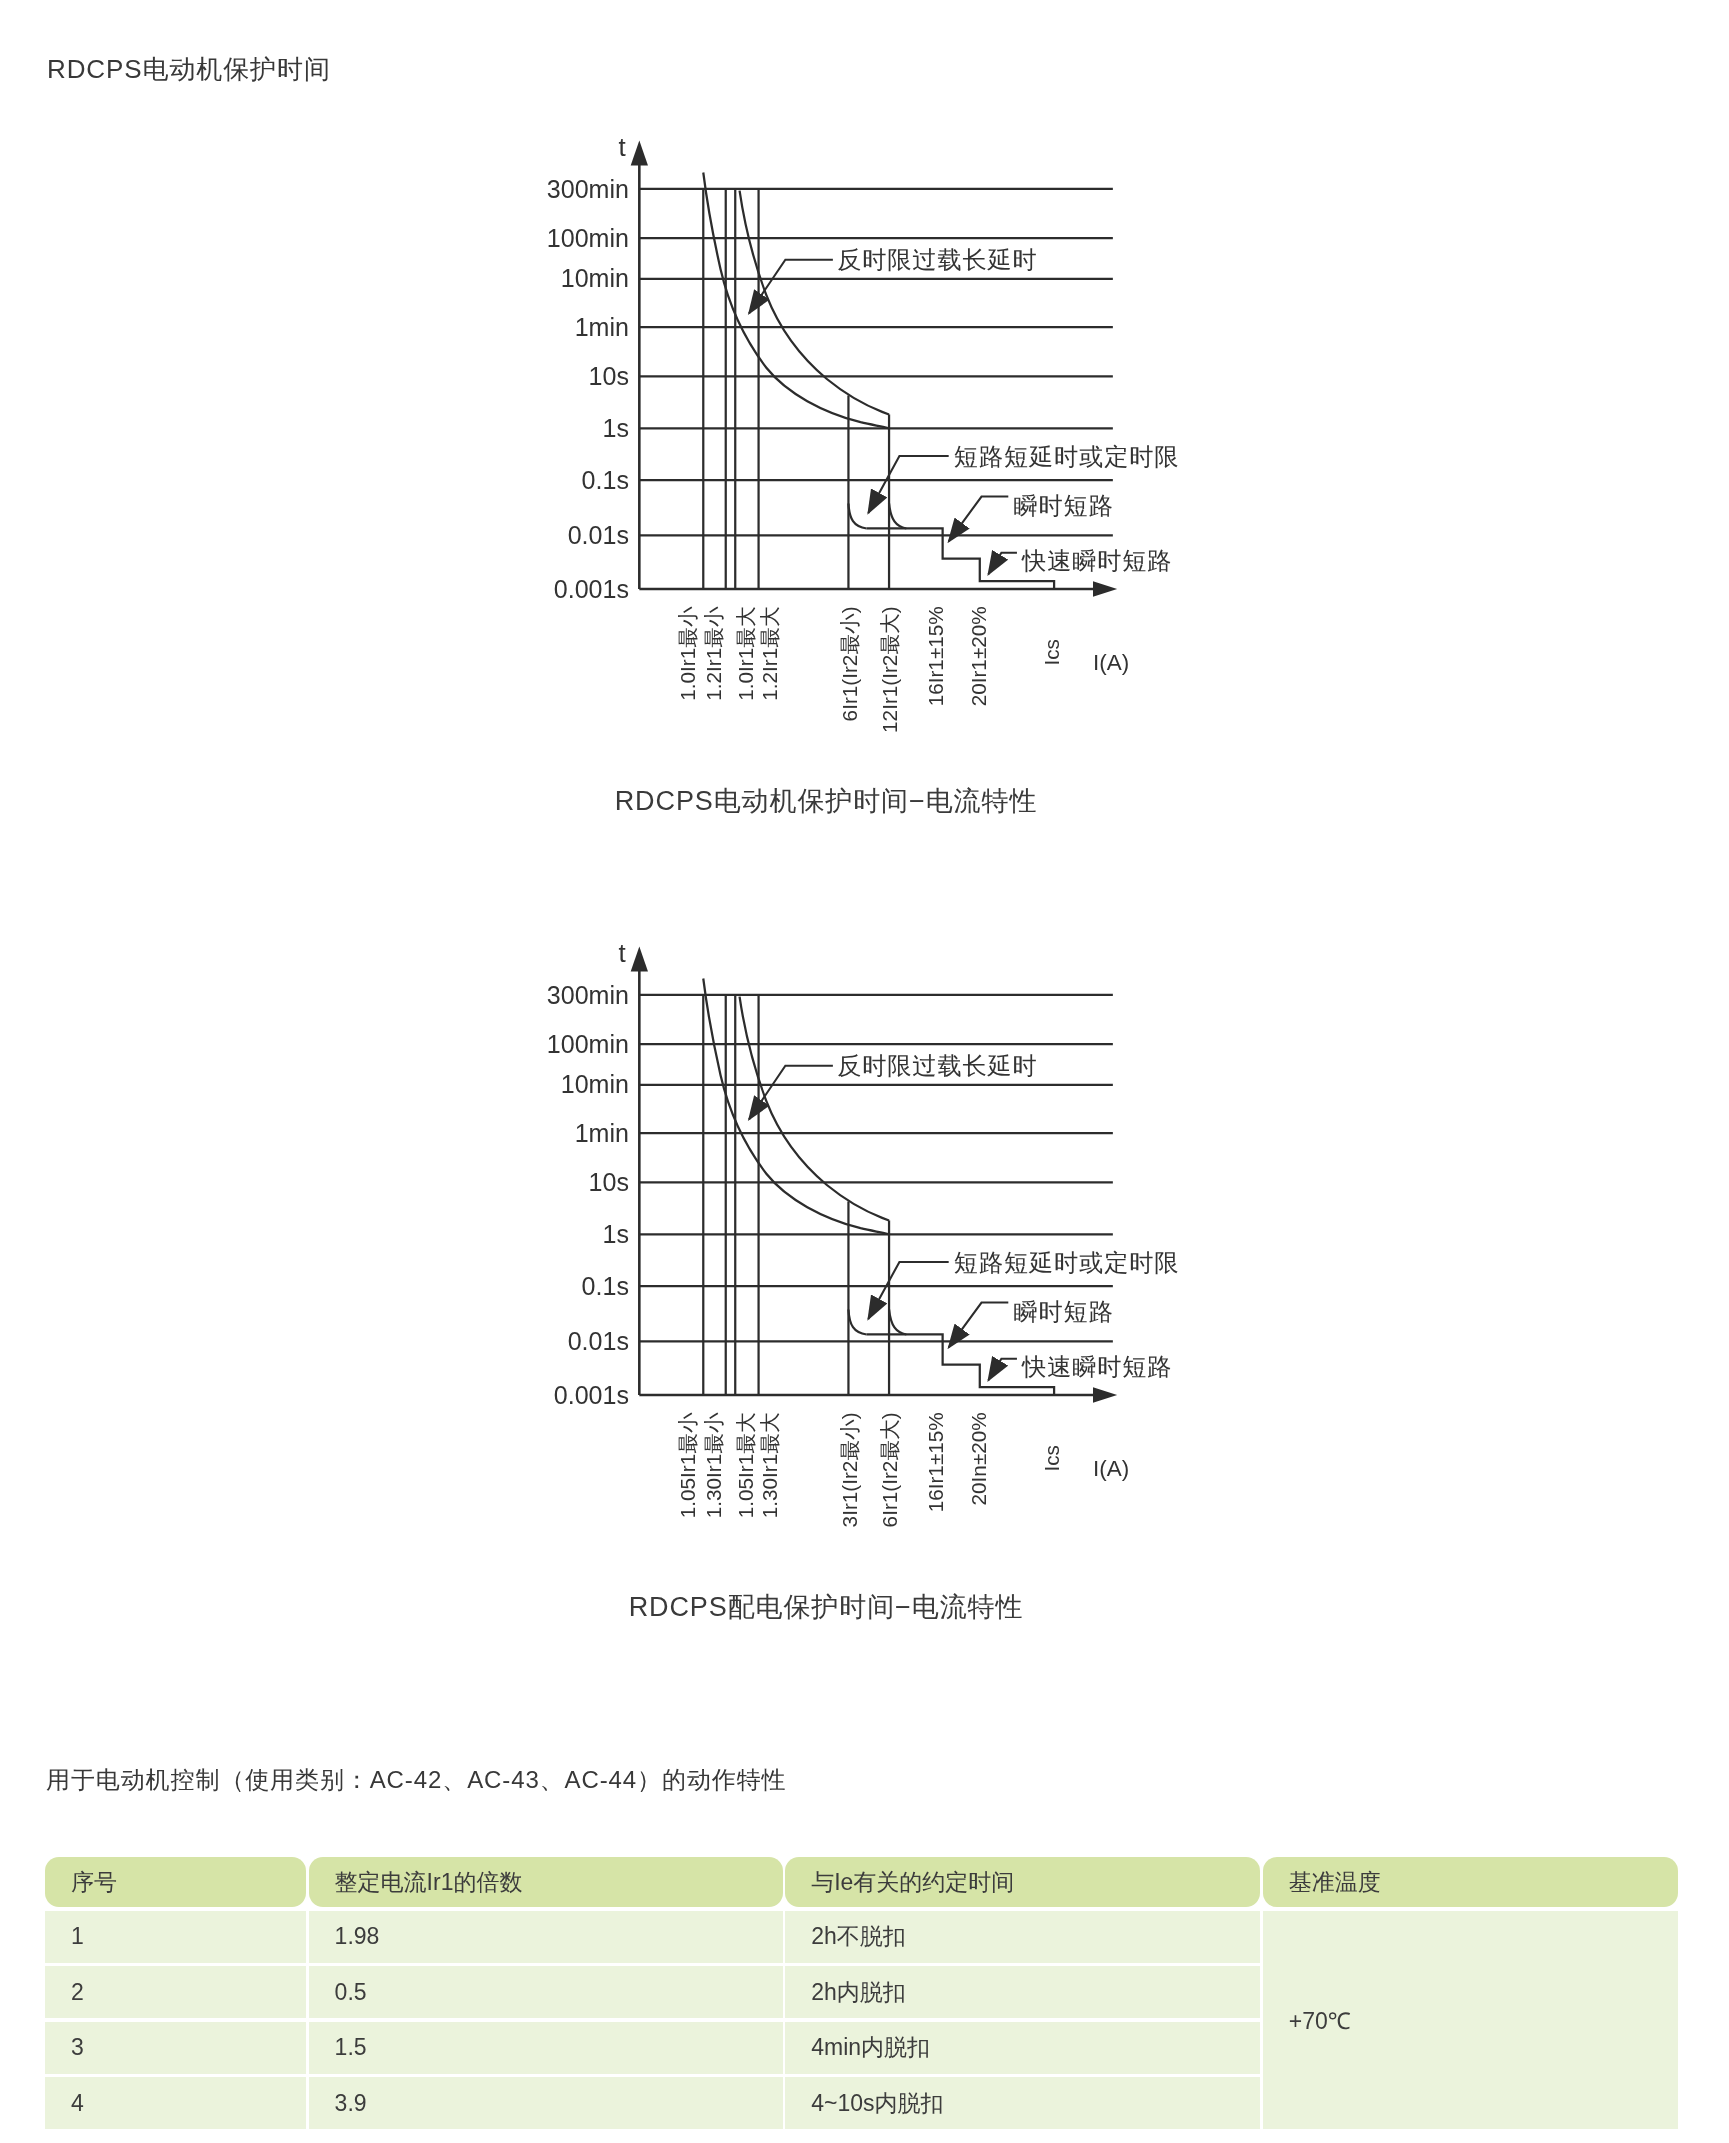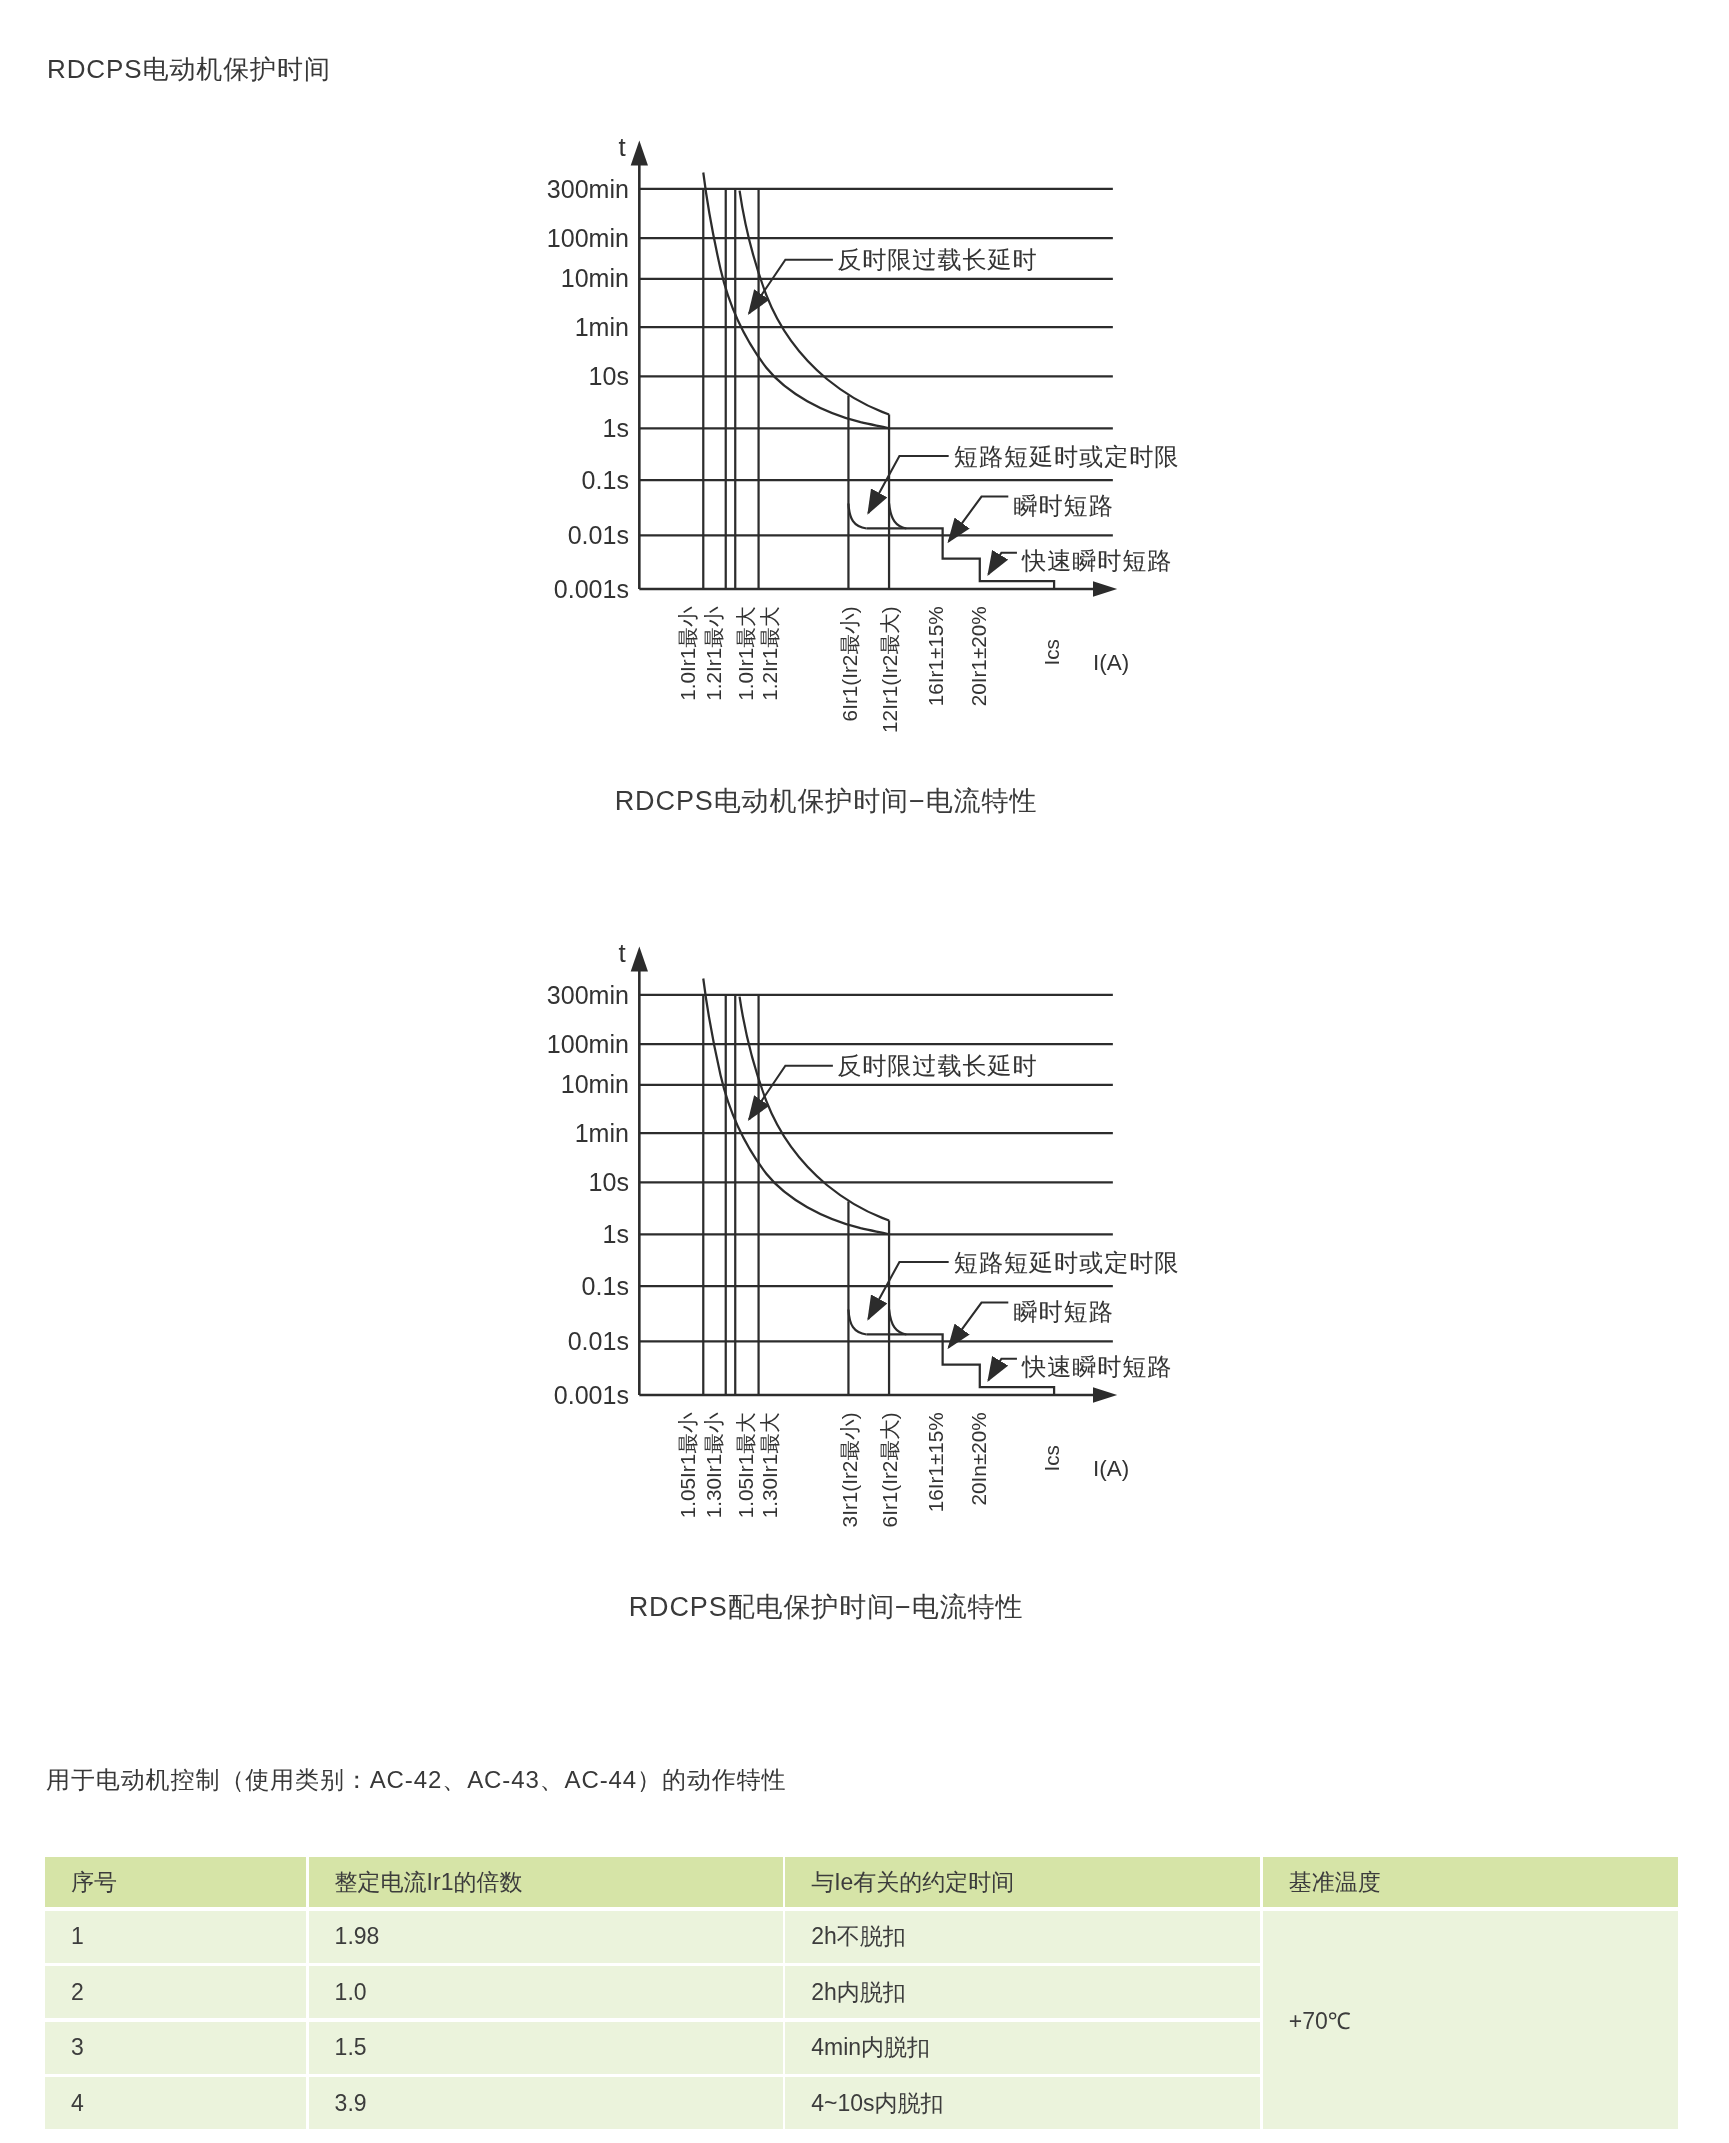--- a/index.html
+++ b/index.html
@@ -20,21 +20,21 @@
     left:45px;top:1857px;width:1633px;
     display:grid;
     grid-template-columns:261px 474px 475px auto;
     grid-template-rows:50px 52px 52px 52px 52px;
     column-gap:2.6px;row-gap:3.5px;
     font-size:23px;
   }
   .op-table .cell{
     display:flex;align-items:center;padding-left:26px;color:#3c3c3c;
   }
-  .op-table .hd{background:#d6e4a7;}
+  .op-table .hd{background:#d6e4a7;border-radius:14px;}
   .op-table .bd{background:#ebf3dc;}
   .op-table .temp{grid-column:4;grid-row:2 / span 4;}
 </style>
 </head>
 <body>
 
 <div class="abs page-title">RDCPS电动机保护时间</div>
 
 <svg id="chart-0" class="abs chart-svg" style="left:519px;top:112px;" width="709" height="674" viewBox="600 130 820 780">
     <defs>
@@ -163,21 +163,21 @@
   <div class="cell hd">整定电流Ir1的倍数</div>
   <div class="cell hd">与Ie有关的约定时间</div>
   <div class="cell hd">基准温度</div>
 
   <div class="cell bd">1</div>
   <div class="cell bd">1.98</div>
   <div class="cell bd">2h不脱扣</div>
   <div class="cell bd temp">+70℃</div>
 
   <div class="cell bd">2</div>
-  <div class="cell bd">1.0</div>
+  <div class="cell bd">0.5</div>
   <div class="cell bd">2h内脱扣</div>
 
   <div class="cell bd">3</div>
   <div class="cell bd">1.5</div>
   <div class="cell bd">4min内脱扣</div>
 
   <div class="cell bd">4</div>
   <div class="cell bd">3.9</div>
   <div class="cell bd">4~10s内脱扣</div>
 </div>

